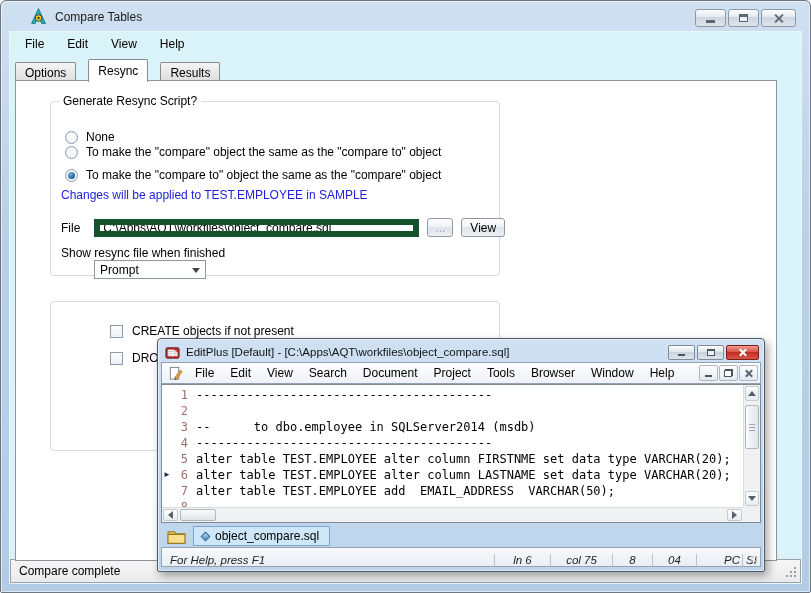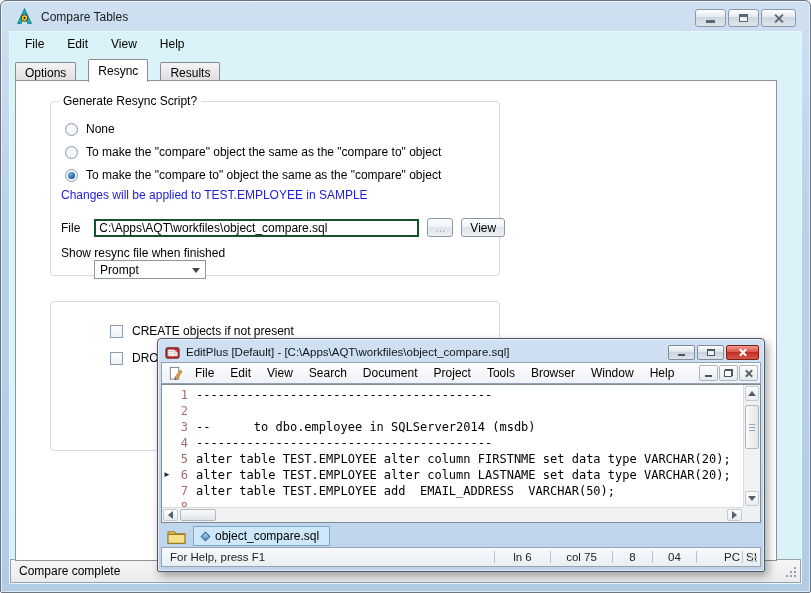--- a/index.html
+++ b/index.html
@@ -15,21 +15,21 @@
 
   
   .main-window {
     position: absolute; inset: 0;
     background: linear-gradient(#cfe0f1, #b9d0e8 40%, #b3cce6);
     border: 1px solid #6c7681;
     border-radius: 6px 6px 2px 2px;
     box-shadow: inset 0 0 0 1px rgba(255,255,255,.55);
   }
   .mw-titlebar {
-    position: absolute; left: 1px; right: 1px; top: 1px; height: 29px;
+    position: absolute; left: 15px; right: 1px; top: 1px; height: 29px;
     display: flex; align-items: center; padding-left: 14px;
     border-radius: 5px 5px 0 0;
   }
   .mw-title { margin-left: 8px; color: #1b1b1b; }
   .win-icon { width: 17px; height: 17px; display: inline-block; }
   .mw-buttons { position: absolute; right: 13px; top: 7px; display: flex; gap: 2px; }
   .cap-btn {
     width: 31px; height: 18px; border: 1px solid #8d98a5; border-radius: 3px;
     background: linear-gradient(#fdfdfd, #e3e9f0 45%, #ccd5e0 46%, #dfe5ec);
     display: flex; align-items: center; justify-content: center; cursor: default;
@@ -83,21 +83,21 @@
   }
   .radio.checked::after {
     content: ""; position: absolute; left: 2px; top: 2px; width: 7px; height: 7px;
     border-radius: 50%; background: radial-gradient(circle at 35% 30%, #7ab2e0, #1f5f9e 70%);
   }
   .note-blue { position: absolute; left: 10px; top: 86px; color: #2121df; }
 
   .file-row { position: absolute; left: 10px; top: 116px; display: flex; align-items: center; }
   .file-input {
     width: 325px; height: 18px; margin-left: 14px;
-    border: 2px solid #14532d; background: #fff; font: 12px "Liberation Sans", sans-serif;
+    border: 6px solid #14532d; background: #fff; font: 12px "Liberation Sans", sans-serif;
     padding: 0 3px; color: #000;
   }
   .btn {
     height: 19px; margin-left: 8px; padding: 0 8px;
     border: 1px solid #8d98a5; border-radius: 3px;
     background: linear-gradient(#fefefe, #f0f3f6 45%, #dde3ea 46%, #eef1f5);
     font: 12px "Liberation Sans", sans-serif;
   }
   .btn.dim { color: #9aa3ab; width: 26px; padding: 0; }
   .dd-row { position: absolute; left: 10px; top: 144px; display: flex; align-items: center; flex-direction: column; }
@@ -217,22 +217,22 @@
     background: #cde7f8; border: 1px solid #7fa6c8;
     display: flex; align-items: center; font-size: 12px;
   }
   .diamond {
     width: 7px; height: 7px; transform: rotate(45deg); margin: 0 6px 0 2px;
     background: linear-gradient(135deg,#bcd8f0,#4d86c0); border: 1px solid #2d5e94;
   }
 
   .ep-statusbar {
     height: 20px; background: linear-gradient(#f8fafc,#e8eef4);
-    border: 1px solid #98a3ad; display: flex; align-items: center;
-    font-size: 11.5px; color: #222; position: relative;
+    border: 1px solid #98a3ad; display: flex; align-items: flex-end;
+    font-size: 11.5px; color: #222; position: relative; font-style: italic;
   }
   .ep-status-help { flex: 1; display: flex; align-items: center; padding-left: 8px; }
   .ep-seg { display: flex; align-items: center; justify-content: center; border-left: 1px solid #bac2ca; }
   .seg-ln { width: 56px; } .seg-col { width: 62px; } .seg-3 { width: 40px; }
   .seg-4 { width: 44px; } .seg-5 { width: 46px; padding-left: 25px; } .seg-6 { width: 18px; overflow: hidden; }
   .ep-grip { position: absolute; right: 2px; bottom: 3px; width: 10px; height: 10px; }
   .ep-grip::after {
     content:""; position:absolute; right:1px; bottom:1px; width:2px; height:2px; background:#a5adb5;
     box-shadow: -4px 0 0 #a5adb5, 0 -4px 0 #a5adb5, -4px -4px 0 #c6ccd2;
   }
@@ -275,21 +275,21 @@
       <div class="tab">Options</div>
       <div class="tab active">Resync</div>
       <div class="tab">Results</div>
     </div>
 
     <div class="mw-panel">
 
       <div class="groupbox g1">
         <span class="groupbox-label">Generate Resync Script?</span>
 
-        <div class="opt-row" style="top:20px">
+        <div class="opt-row" style="top:28px">
           <span class="radio"></span>
           <span>None</span>
         </div>
         <div class="opt-row" style="top:43px">
           <span class="radio"></span>
           <span>To make the "compare" object the same as the "compare to" object</span>
         </div>
         <div class="opt-row" style="top:66px">
           <span class="radio checked"></span>
           <span>To make the "compare to" object the same as the "compare" object</span>

